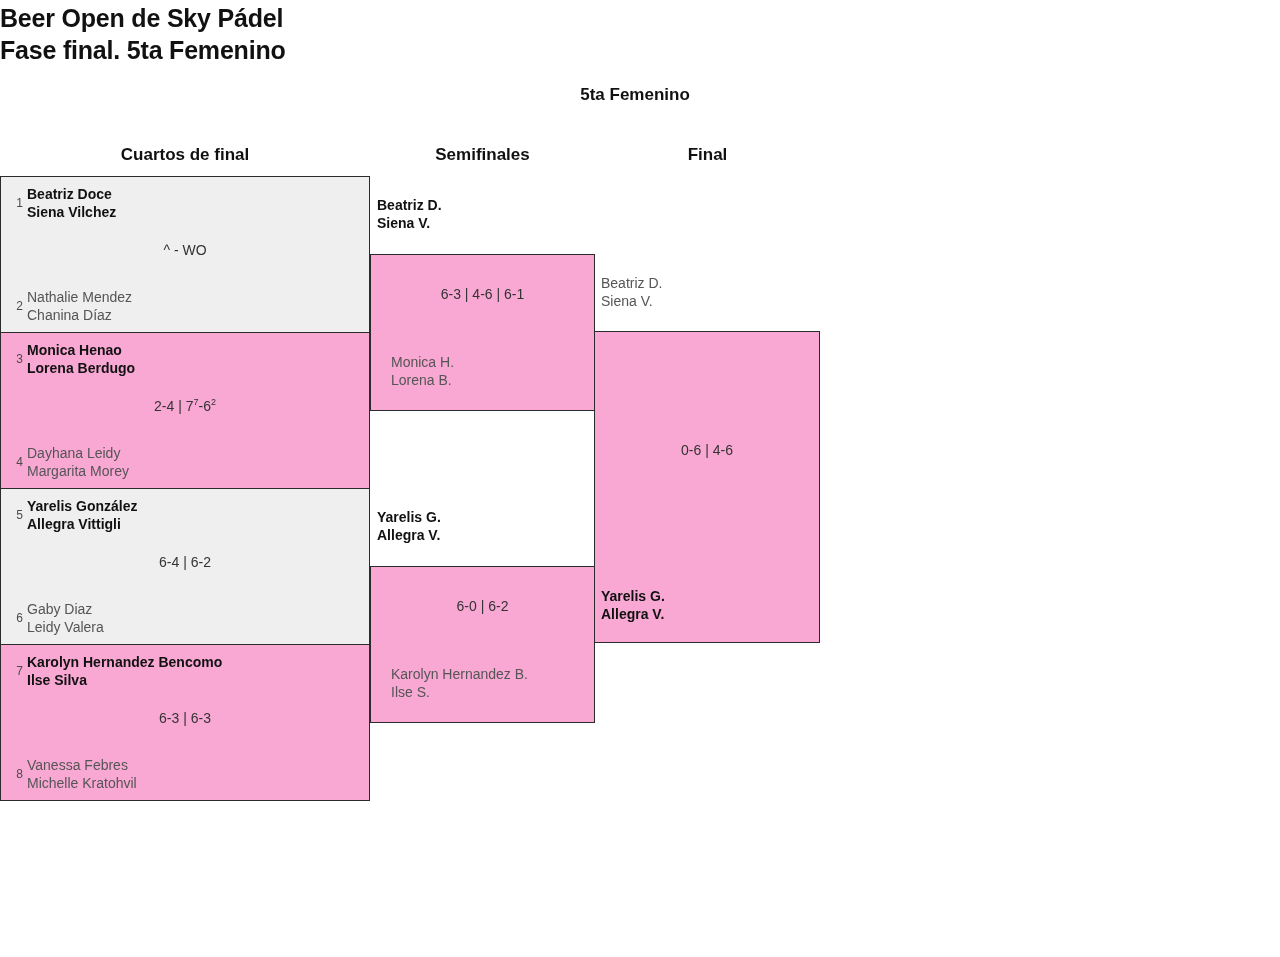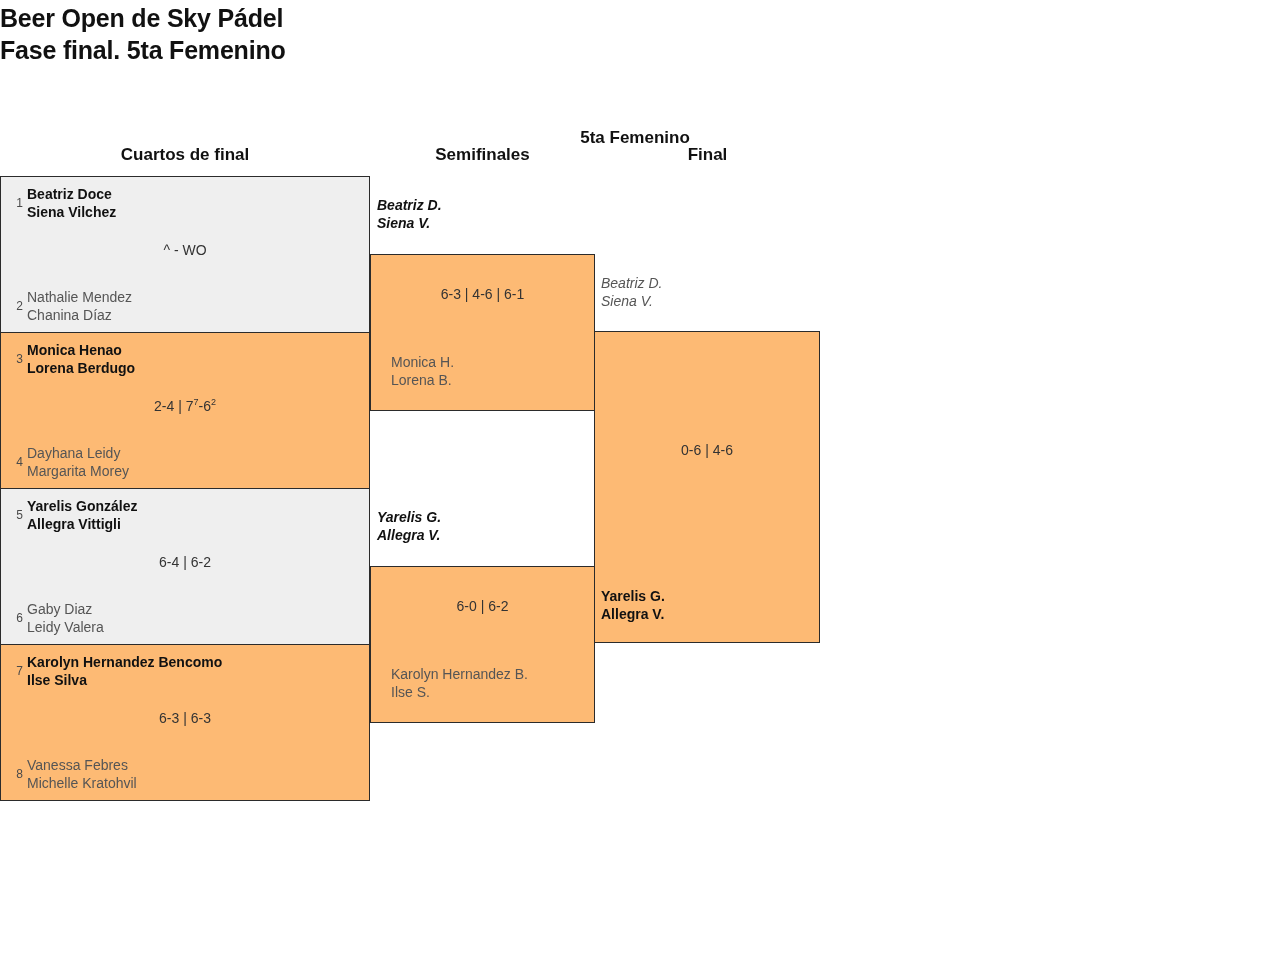--- a/index.html
+++ b/index.html
@@ -36,40 +36,40 @@
   
   .category-title {
     position: absolute;
     left: 0; top: 85px;
     width: 1280px;
     text-align: center;
     font-size: 17px;
     font-weight: 700;
     color: #111111;
   }
-  .category-title .inner { display: inline-block; margin-left: -10px; margin-top: 43px; }
+  .category-title .inner { display: inline-block; margin-left: -10px; }
 
   
   .round-header {
     position: absolute;
     font-size: 17px;
     font-weight: 700;
     color: #111111;
     text-align: center;
     top: 145px;
   }
   .rh-qf { left: 0px;   width: 370px; }
   .rh-sf { left: 370px; width: 225px; }
   .rh-f  { left: 595px; width: 225px; }
 
   
   .match {
     position: absolute;
     border: 1px solid #2b2b2b;
-    background: #fdba74;
+    background: #f9a8d4;
   }
   .match.shaded { background: #efefef; }
 
   .seed {
     position: absolute;
     font-size: 12px;
     color: #4a4a4a;
     text-align: right;
     width: 18px;
   }
@@ -110,21 +110,20 @@
   
   .fin { left: 594px; width: 226px; }
   .fin .team { left: 6px; }
 
   
   .outside-team {
     position: absolute;
     font-size: 14px;
     line-height: 18px;
     white-space: pre;
-    font-style: italic;
   }
   .outside-team.winner { font-weight: 700; color: #111111; }
   .outside-team.loser  { font-weight: 400; color: #555555; }
 </style>
 </head>
 <body>
 
 <div id="page">
 
   <div class="page-title"><span>Beer Open de Sky Pádel</span>

